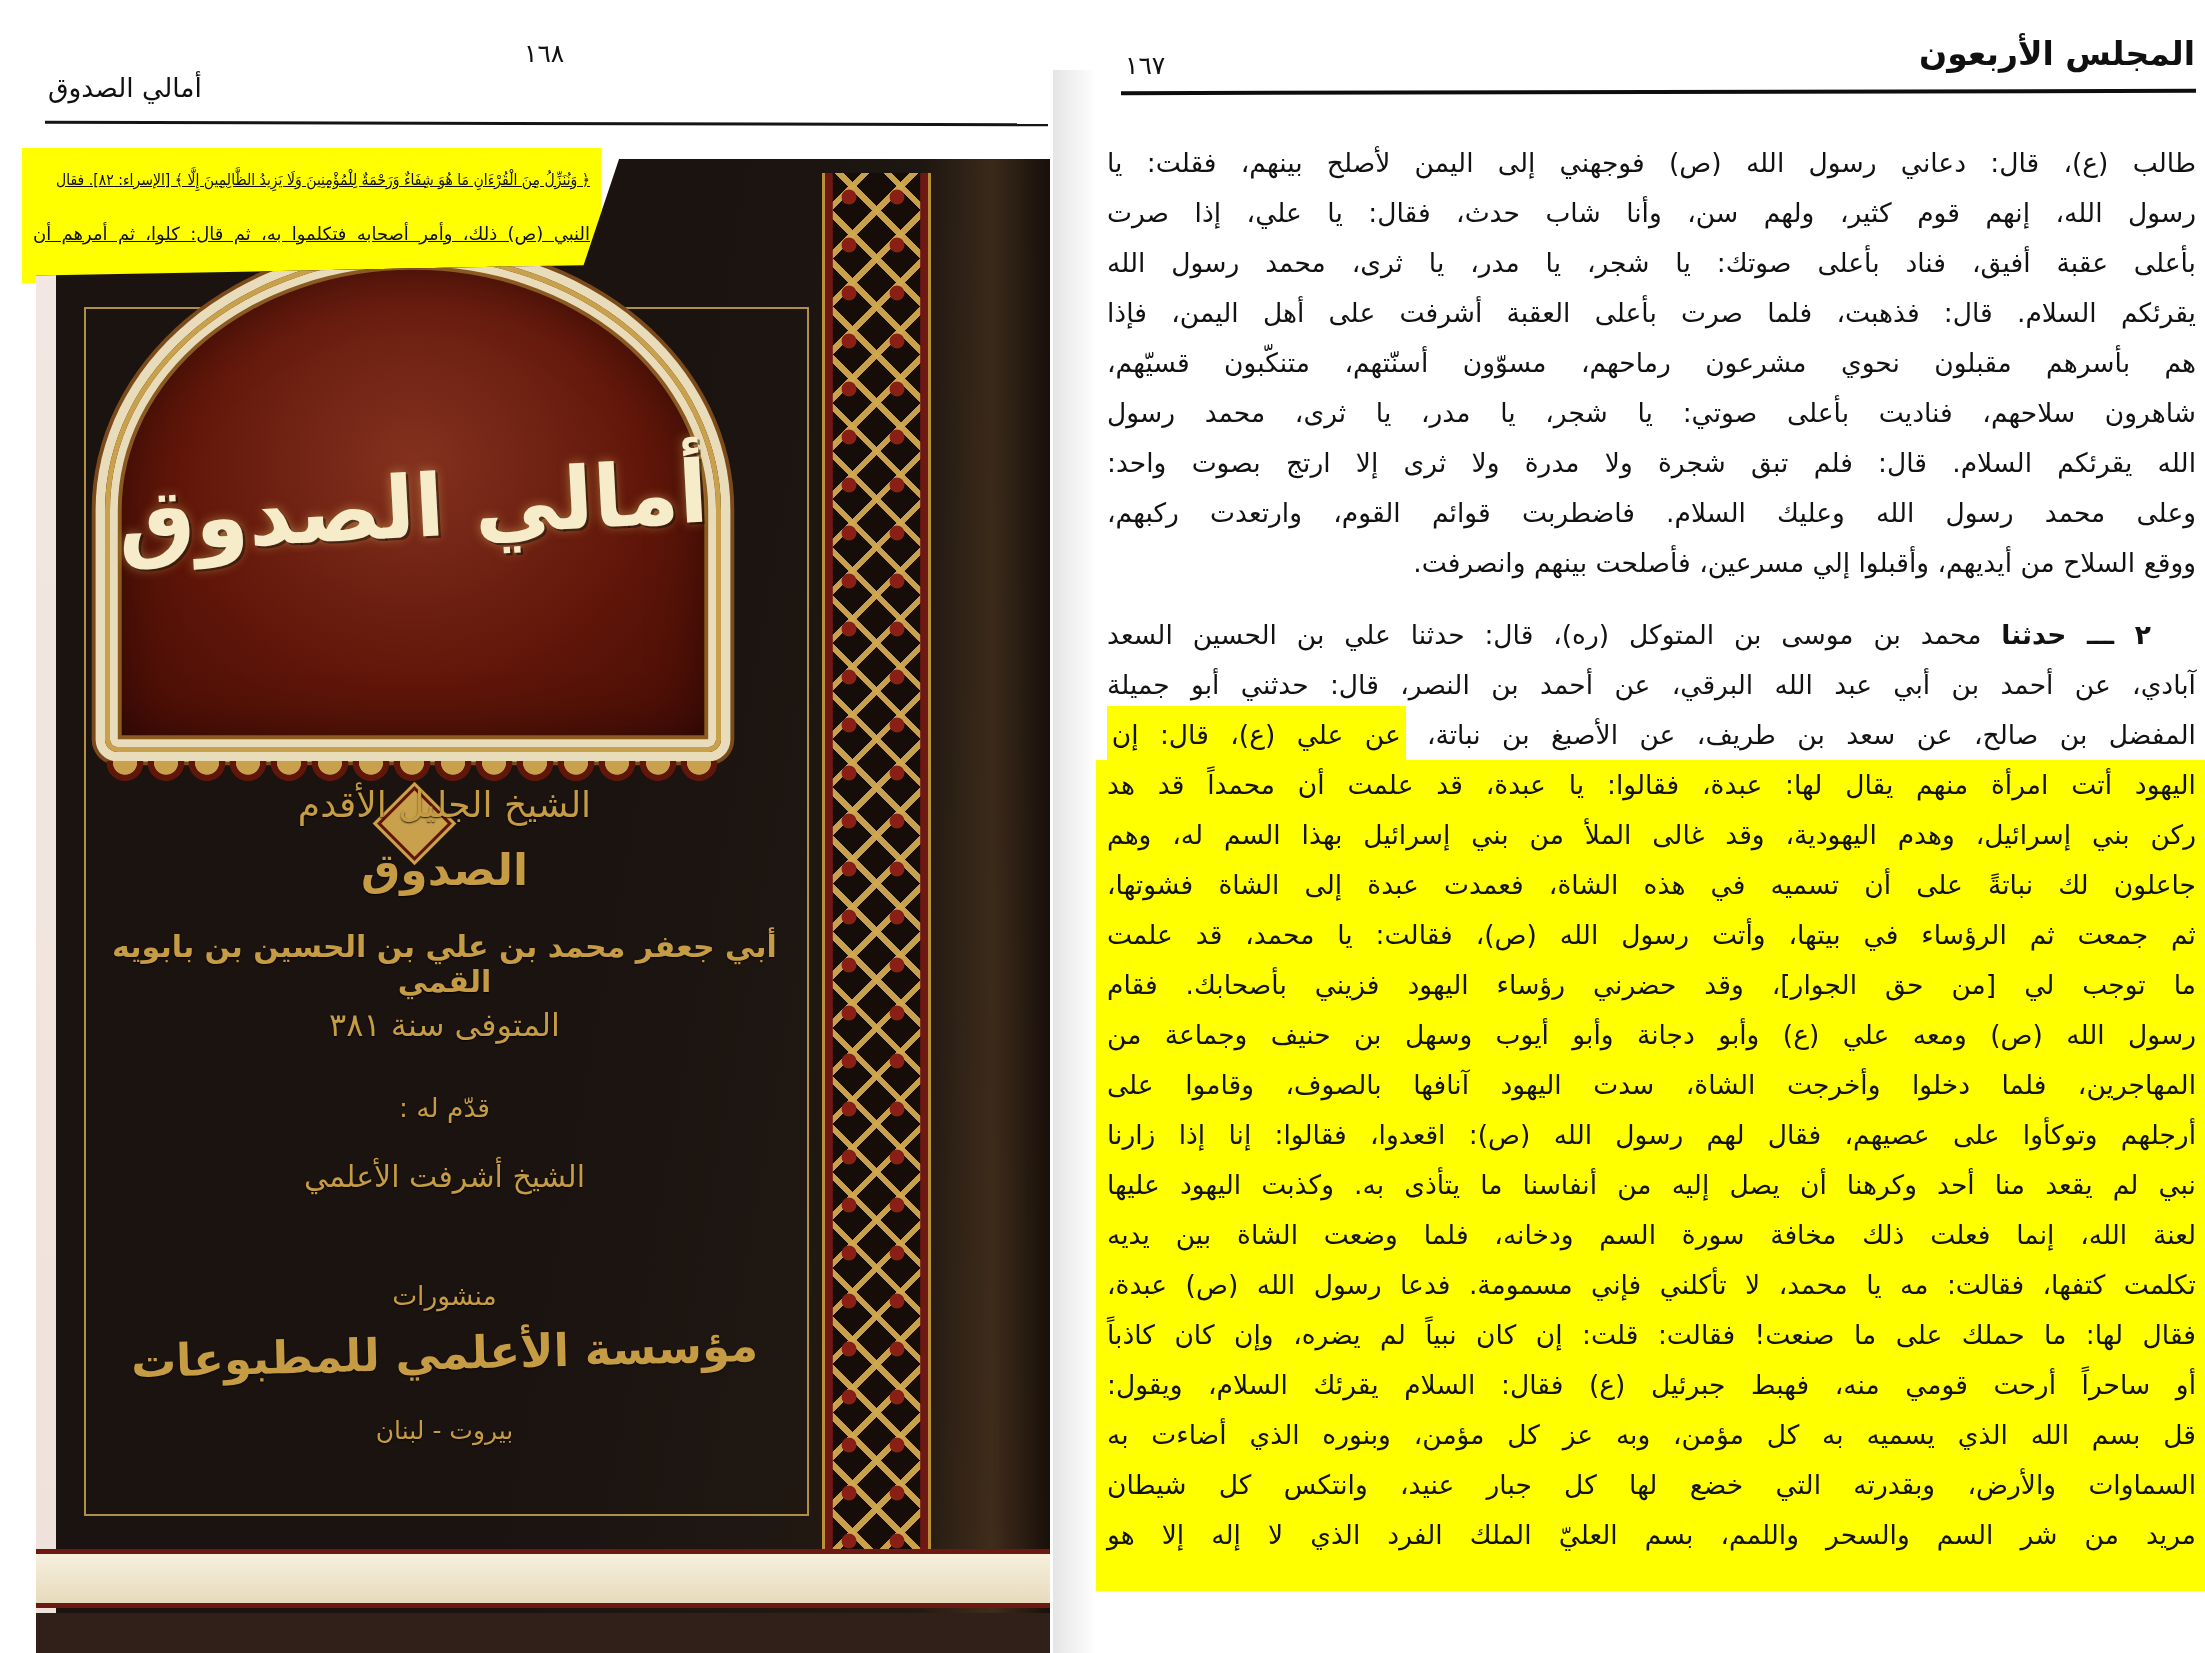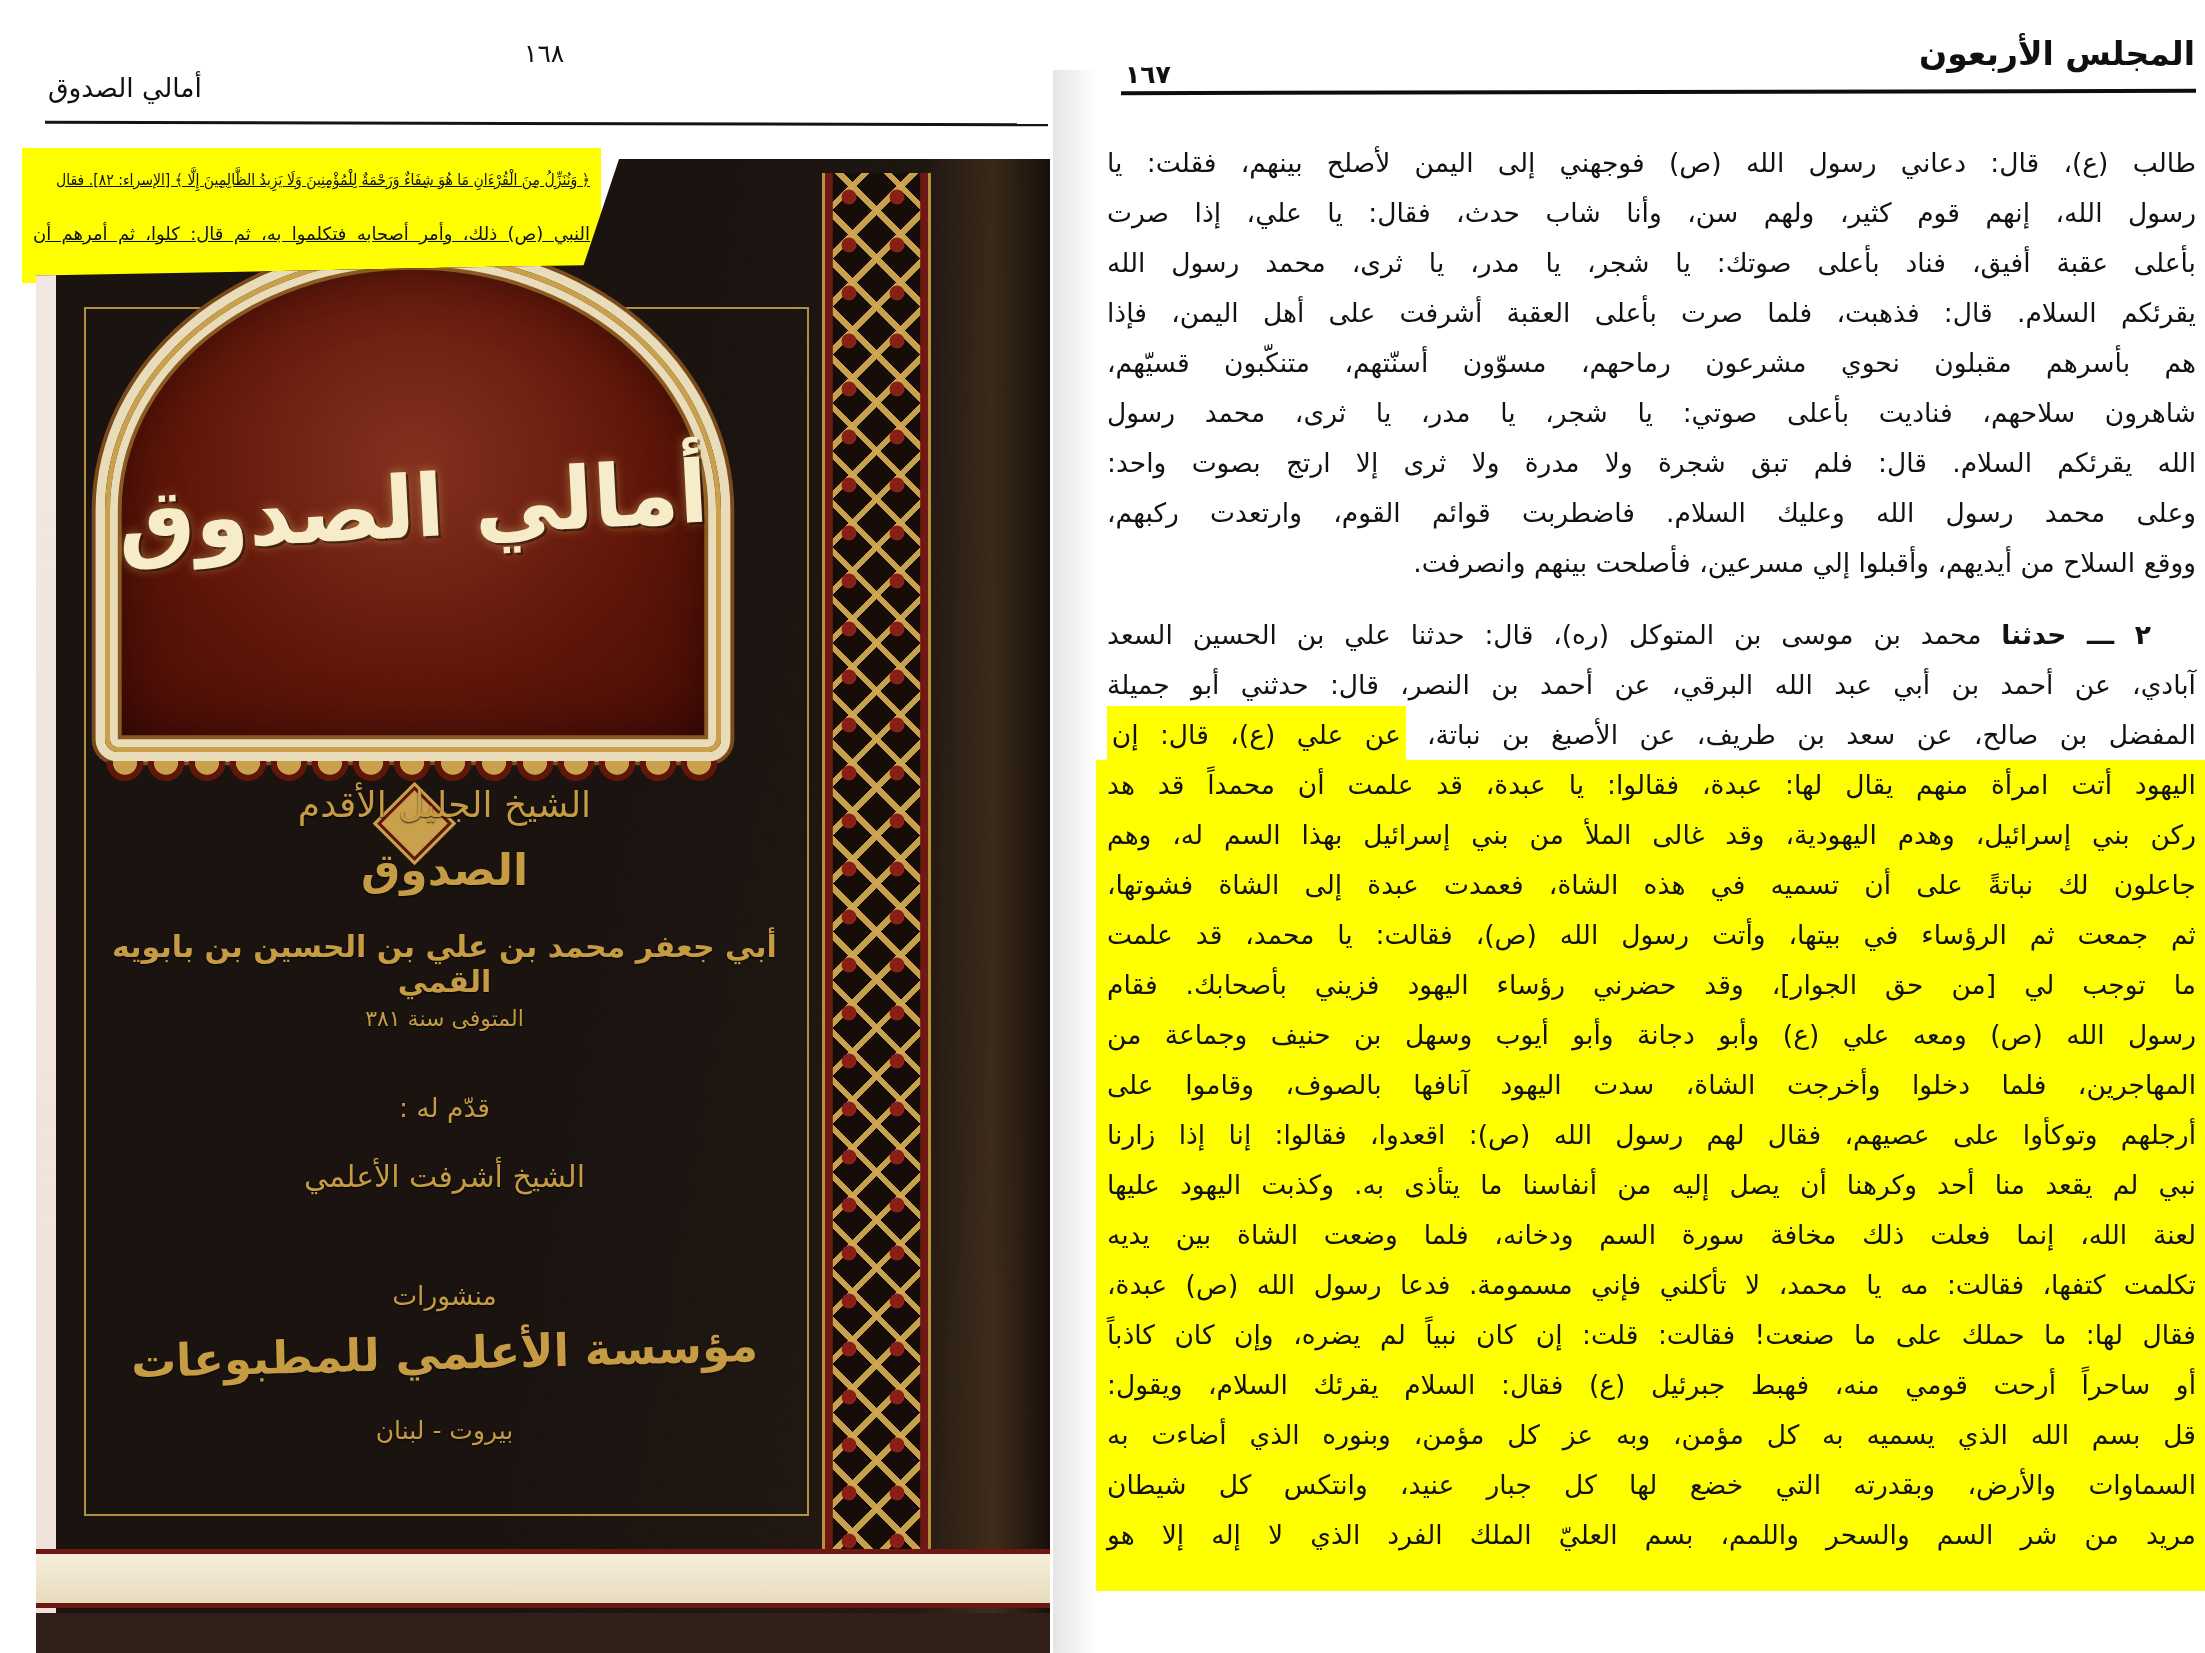--- a/index.html
+++ b/index.html
@@ -5,21 +5,21 @@
   html,body{margin:0;padding:0;}
   body{
     width:2205px;height:1654px;position:relative;overflow:hidden;
     background:#ffffff;color:#101010;
     font-family:"DejaVu Sans", sans-serif;
   }
   .abs{position:absolute;}
 
   
   #rp-header-title{left:1914px;top:34px;width:281px;text-align:right;font-size:33px;font-weight:bold;direction:rtl;}
-  #rp-page-num{left:1125px;top:60px;font-size:25px;font-weight:bold;}
+  #rp-page-num{left:1125px;top:51px;font-size:25px;}
   #rp-rule{left:1121px;top:90px;width:1075px;height:3.9px;background:#0e0e0e;transform:rotate(-0.12deg);}
   #rp-text{left:1107px;top:138px;width:1089px;direction:rtl;font-size:26.5px;color:#121212;}
   .pline{height:50px;line-height:50px;text-align:justify;text-align-last:justify;}
   .pline.short{text-align-last:right;}
   #para2{margin-top:22px;}
   #p2-line10{padding-right:45px;}
   .bold{font-weight:bold;}
   .hl-span{background:#ffff00;padding:13.3px 4.7px;}
   #hl-block{background:#ffff00;margin:0 -11px;padding:0 11px 31px 11px;}
 
@@ -60,21 +60,21 @@
   #scallops{left:69px;top:602px;width:616px;height:45px;
     background-image:radial-gradient(circle at 20px 1.6px,#c9a14d 0 11.7px,#601609 12.5px 18px,transparent 18.7px);
     background-size:41px 45px;background-repeat:repeat-x;}
   #pendant{left:352px;top:638px;width:47px;height:47px;background:#c9a14d;border:3.1px solid #601609;
     box-shadow:0 0 0 3.1px #c9a14d;transform:rotate(45deg);}
   .gold-line{left:48px;width:721px;text-align:center;color:#c59b44;direction:rtl;
     text-shadow:0 0.8px 1.6px rgba(0,0,0,.8);}
   #c-line1{top:625px;font-size:36px;}
   #c-line2{top:685px;font-size:44px;font-weight:bold;text-align:center;}
   #c-line3{top:770px;font-size:30px;font-weight:bold;}
-  #c-line4{top:847px;font-size:22px;}
+  #c-line4{top:847px;font-size:32px;}
   #c-line5{top:933px;font-size:26.5px;}
   #c-line6{top:1000px;font-size:30px;}
   #c-line7{top:1121px;font-size:26.5px;}
   #c-line8{top:1168px;font-size:45px;font-weight:bold;transform:rotate(-1.5deg);}
   #c-line9{top:1257px;font-size:25px;}
   #spine-shade{right:0;top:0;width:129px;height:100%;
     background:linear-gradient(90deg,transparent,rgba(125,88,48,.28) 55%,rgba(22,14,9,.9));}
   #strip-cream{left:0;top:1390px;width:100%;height:59px;box-sizing:border-box;
     background:linear-gradient(#f6efdc,#e7dbbd);border-top:5.5px solid #6e1813;border-bottom:5.5px solid #6e1813;}
   #strip-bottom{left:0;top:1454px;width:100%;height:41px;background:#31201a;}

